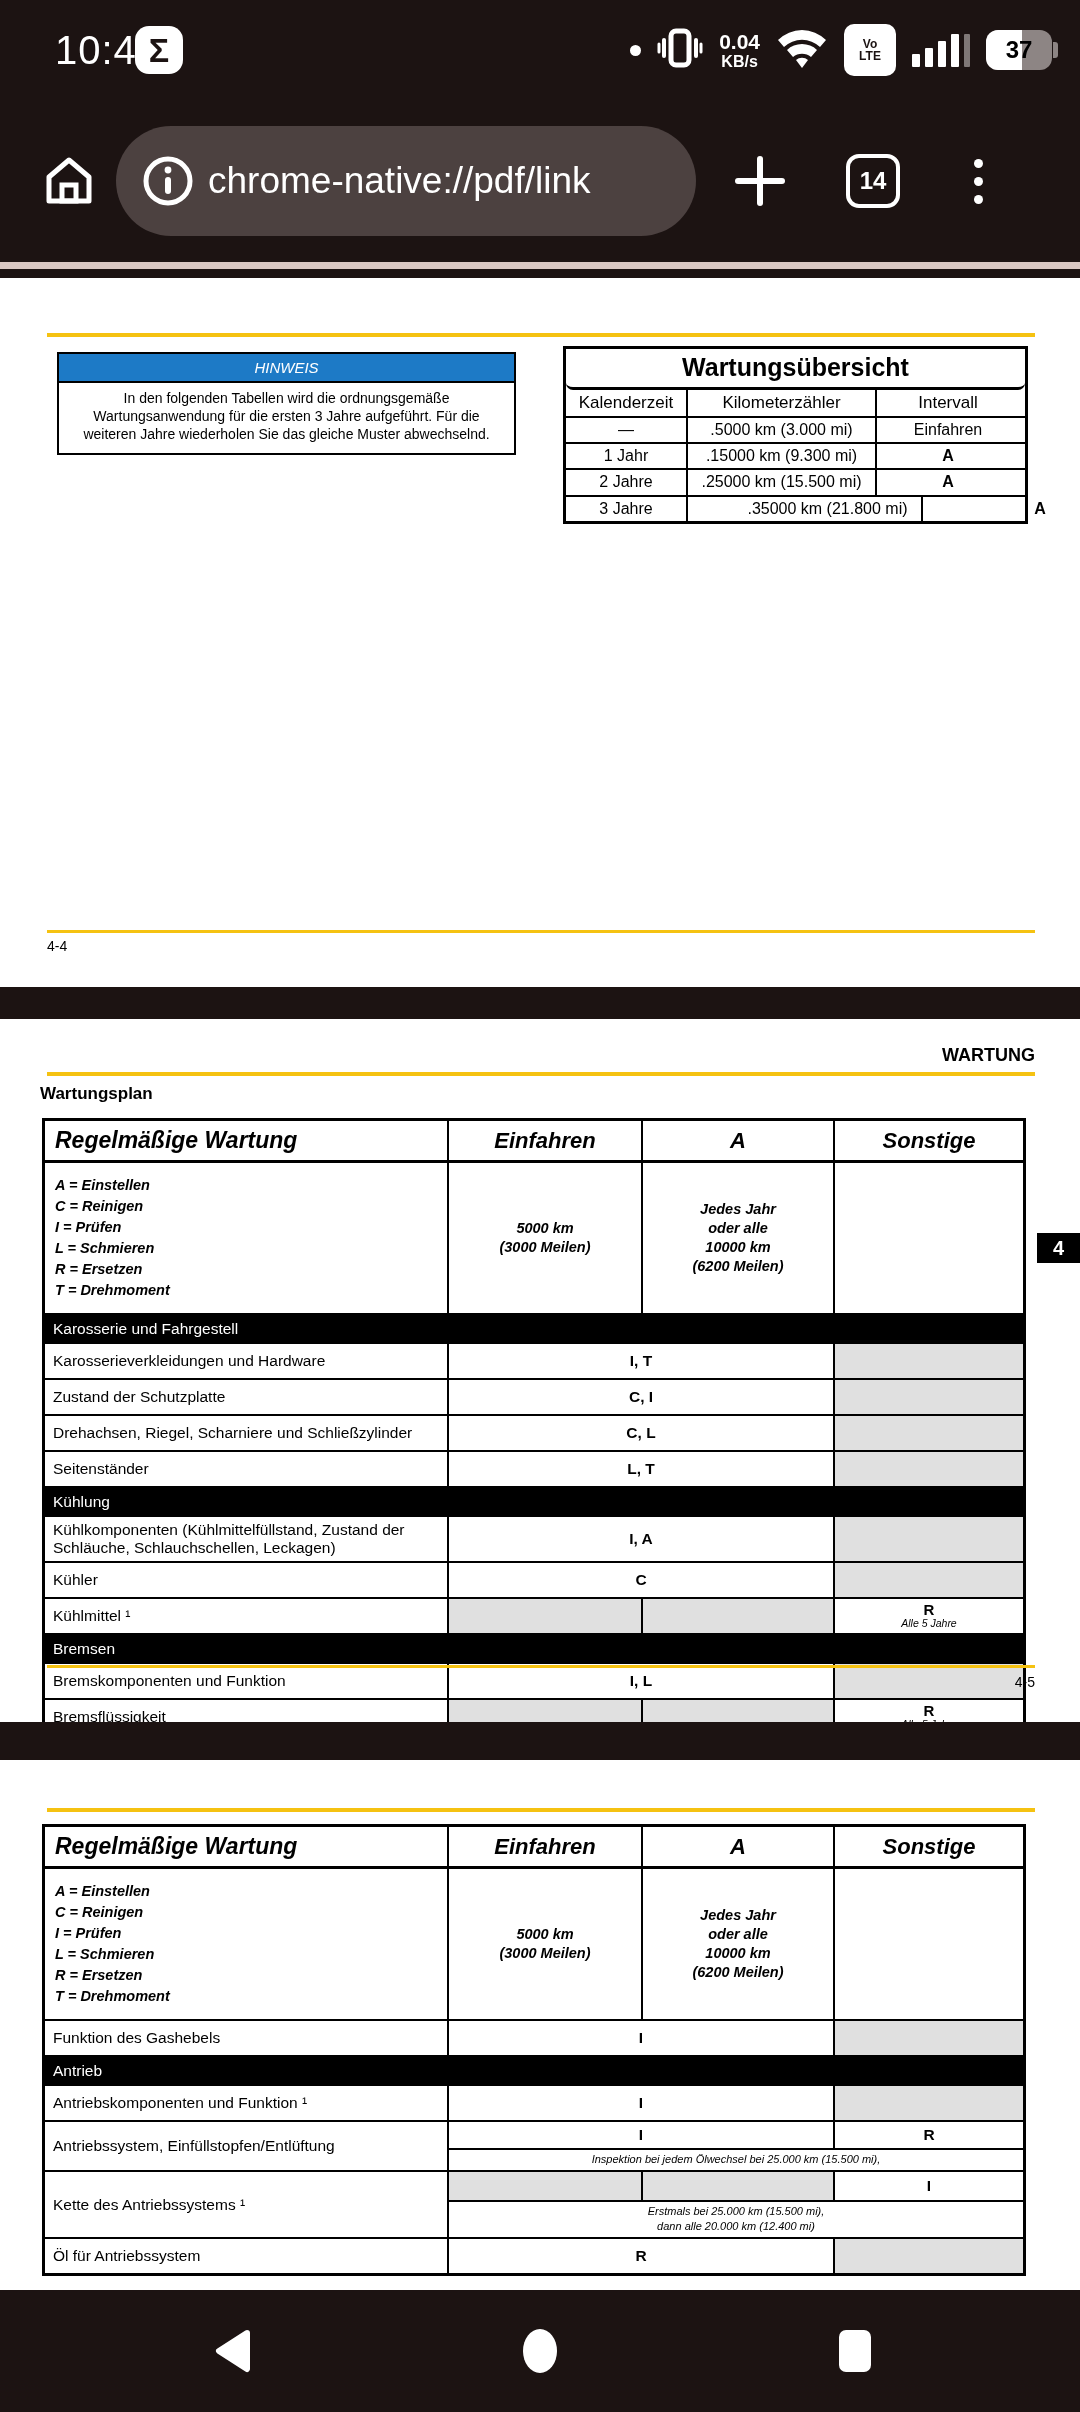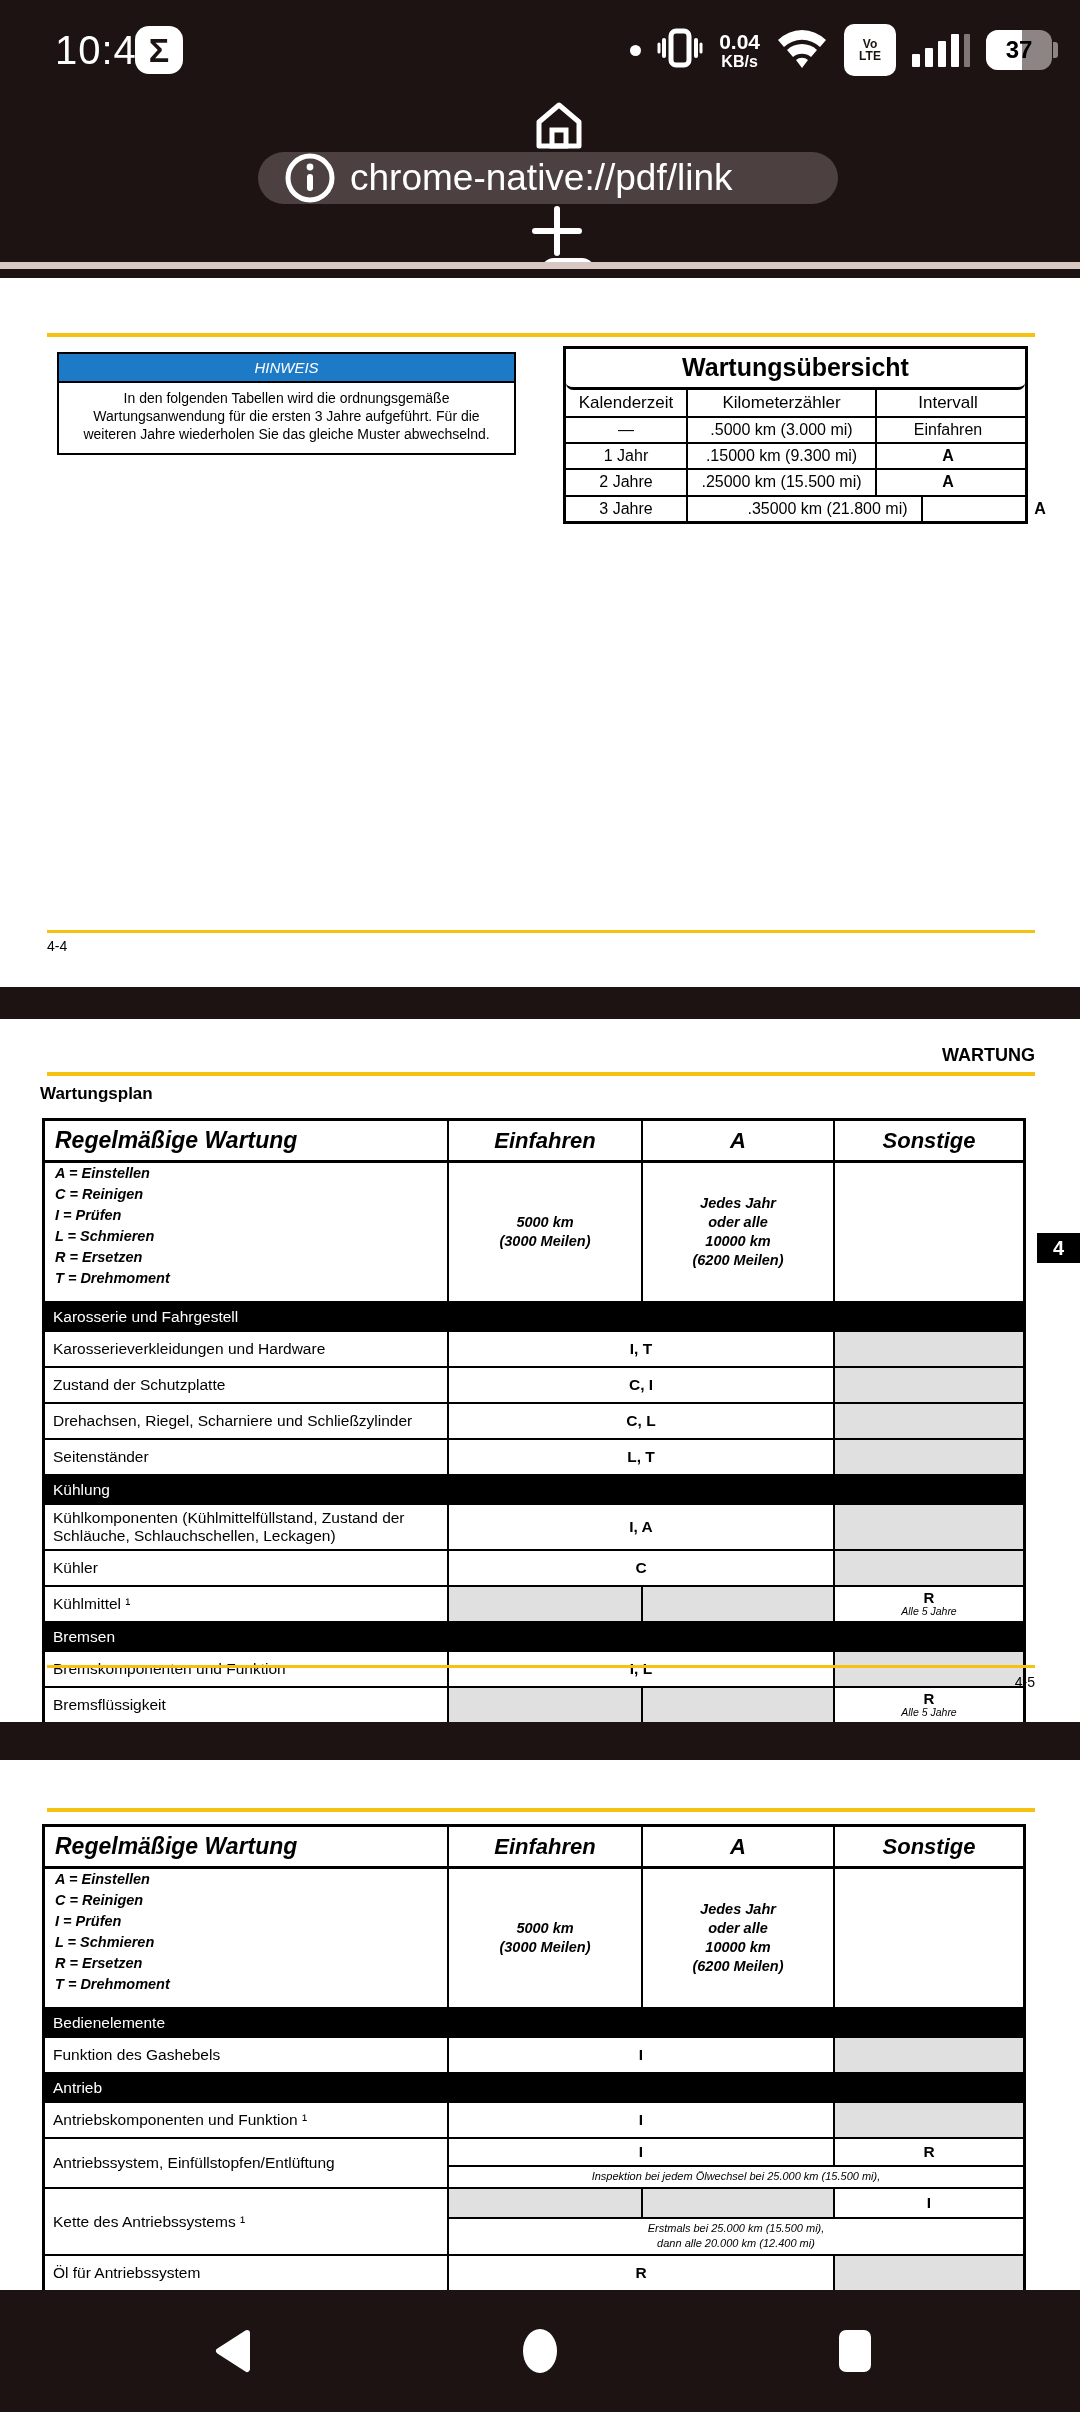--- a/index.html
+++ b/index.html
@@ -21,21 +21,21 @@
   .sigbars{display:flex;align-items:flex-end;gap:5px;height:34px;}
   .sigbars i{display:block;width:8px;background:#fff;border-radius:1px;}
   .sigbars i.gray{background:#7f7877;width:6px;}
   .battery{position:relative;display:flex;align-items:center;}
   .battery .body{width:66px;height:40px;border-radius:12px;overflow:hidden;position:relative;background:#8d8584;}
   .battery .fill{position:absolute;left:0;top:0;bottom:0;width:55%;background:#fff;}
   .battery .pct{position:absolute;inset:0;display:flex;align-items:center;justify-content:center;
                 font-size:24px;font-weight:700;color:#000000;}
   .battery .nub{width:5px;height:16px;background:#8d8584;border-radius:0 3px 3px 0;margin-left:1px;}
   
-  .toolbar{position:absolute;left:0;top:100px;width:1080px;height:162px;background:#1c1312;display:flex;align-items:center;flex-direction:column;}
+  .toolbar{position:absolute;left:0;top:100px;width:1080px;height:162px;background:#1c1312;display:flex;align-items:center;}
   .tb-home{margin-left:38px;width:62px;height:62px;display:flex;align-items:center;justify-content:center;}
   .url-pill{margin-left:16px;width:580px;height:110px;background:#4c4140;border-radius:55px;display:flex;align-items:center;}
   .info-ic{margin-left:26px;width:52px;height:52px;flex:0 0 auto;}
   .url-text{margin-left:14px;color:#fff;font-size:37px;white-space:nowrap;overflow:hidden;}
   .tb-plus{margin-left:34px;width:60px;height:60px;display:flex;align-items:center;justify-content:center;}
   .tab-box{margin-left:56px;width:46px;height:46px;border:4px solid #fff;border-radius:13px;color:#fff;
            font-size:24px;font-weight:700;display:flex;align-items:center;justify-content:center;}
   .tb-menu{margin-left:58px;width:40px;height:60px;display:flex;flex-direction:column;align-items:center;justify-content:center;gap:9px;}
   .tb-menu i{width:9px;height:9px;border-radius:50%;background:#fff;}
   .toolbar-underline{position:absolute;left:0;top:262px;width:1080px;height:7px;background:#d9c7c2;}
@@ -71,21 +71,21 @@
   .plan{position:absolute;left:42px;width:978px;border:3px solid #000;color:#000;}
   .pt-row{display:grid;grid-template-columns:404px 194px 192px 188px;border-bottom:2px solid #000;}
   .pt-row:last-child{border-bottom:none;}
   .pt-c{border-right:2px solid #000;}
   .pt-c.last{border-right:none;}
   .pt-head{border-bottom:3px solid #000;}
   .pt-head .pt-c{font-weight:700;font-style:italic;display:flex;align-items:center;justify-content:center;
                  font-size:22px;padding:6px 0;}
   .pt-head .pt-c.c1{justify-content:flex-start;padding-left:10px;font-size:23px;}
   .pt-legend .pt-c{font-weight:700;font-style:italic;font-size:14.5px;}
-  .pt-legend .c1{padding:0 0 12px 10px;line-height:21px;}
+  .pt-legend .c1{padding:12px 0 12px 10px;line-height:21px;}
   .pt-legend .mid{display:flex;flex-direction:column;align-items:center;justify-content:center;line-height:19px;text-align:center;}
   .pt-section{background:#000;color:#fff;font-size:15.5px;padding:5px 0 6px 8px;}
   .pt-label{display:flex;align-items:center;padding:4px 6px 4px 8px;font-size:15.5px;line-height:1.15;min-height:26px;}
   .pt-val{display:flex;align-items:center;justify-content:center;font-weight:700;font-size:15.5px;}
   .gray{background:#e0e0e0;}
   .pt-sonst{display:flex;flex-direction:column;align-items:center;justify-content:center;line-height:1.1;}
   .pt-sonst .v{font-weight:700;font-size:15px;}
   .pt-sonst .n{font-style:italic;font-size:10.5px;}
   .pt-note{grid-column:2/5;display:flex;flex-direction:column;align-items:center;justify-content:center;
            font-style:italic;font-size:11px;line-height:1.3;padding:2px 0 4px;}
@@ -341,21 +341,20 @@
               <div>(3000 Meilen)</div>
             </div>
             <div class="pt-c mid">
               <div>Jedes Jahr</div>
               <div>oder alle</div>
               <div>10000 km</div>
               <div>(6200 Meilen)</div>
             </div>
             <div class="pt-c last"></div>
           </div>
-          <div class="pt-section">Bedienelemente</div>
           <div class="pt-row">
             <div class="pt-c pt-label">Funktion des Gashebels</div>
             <div class="pt-c pt-val" style="grid-column: 2 / 4;">I</div>
             <div class="pt-c last gray"></div>
           </div>
           <div class="pt-section">Antrieb</div>
           <div class="pt-row">
             <div class="pt-c pt-label">Antriebskomponenten und Funktion ¹</div>
             <div class="pt-c pt-val" style="grid-column: 2 / 4;">I</div>
             <div class="pt-c last gray"></div>

